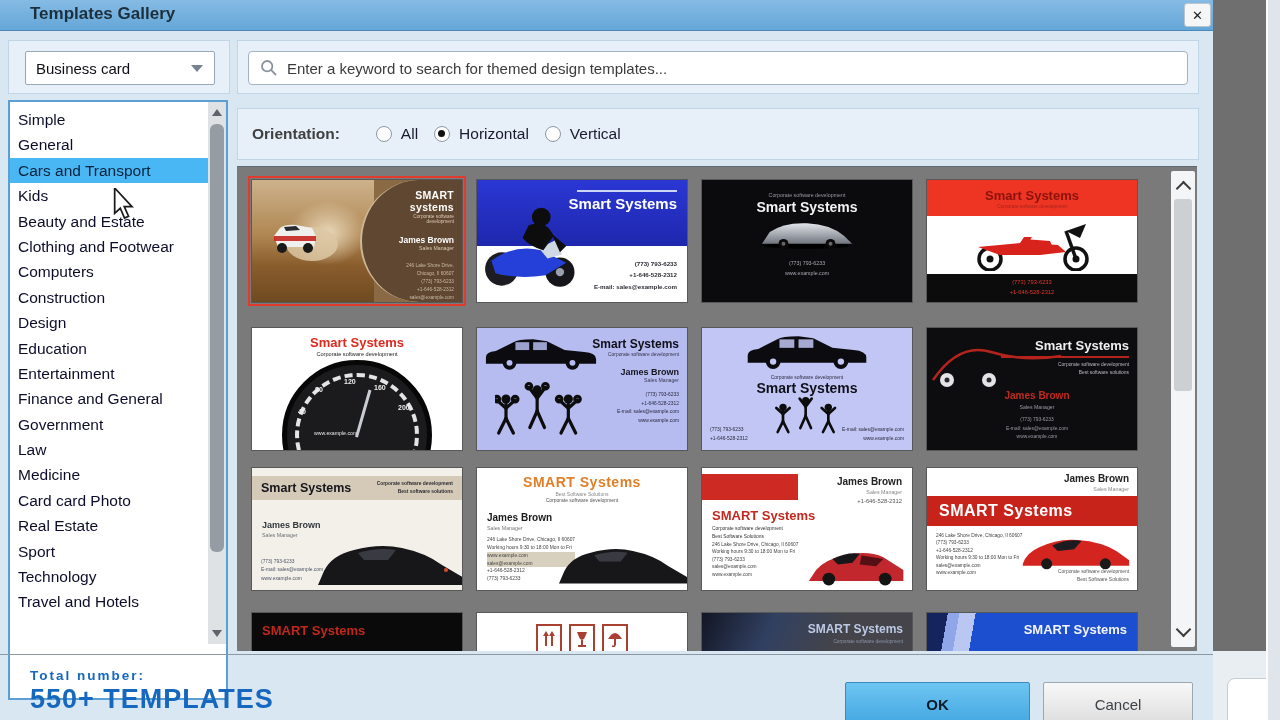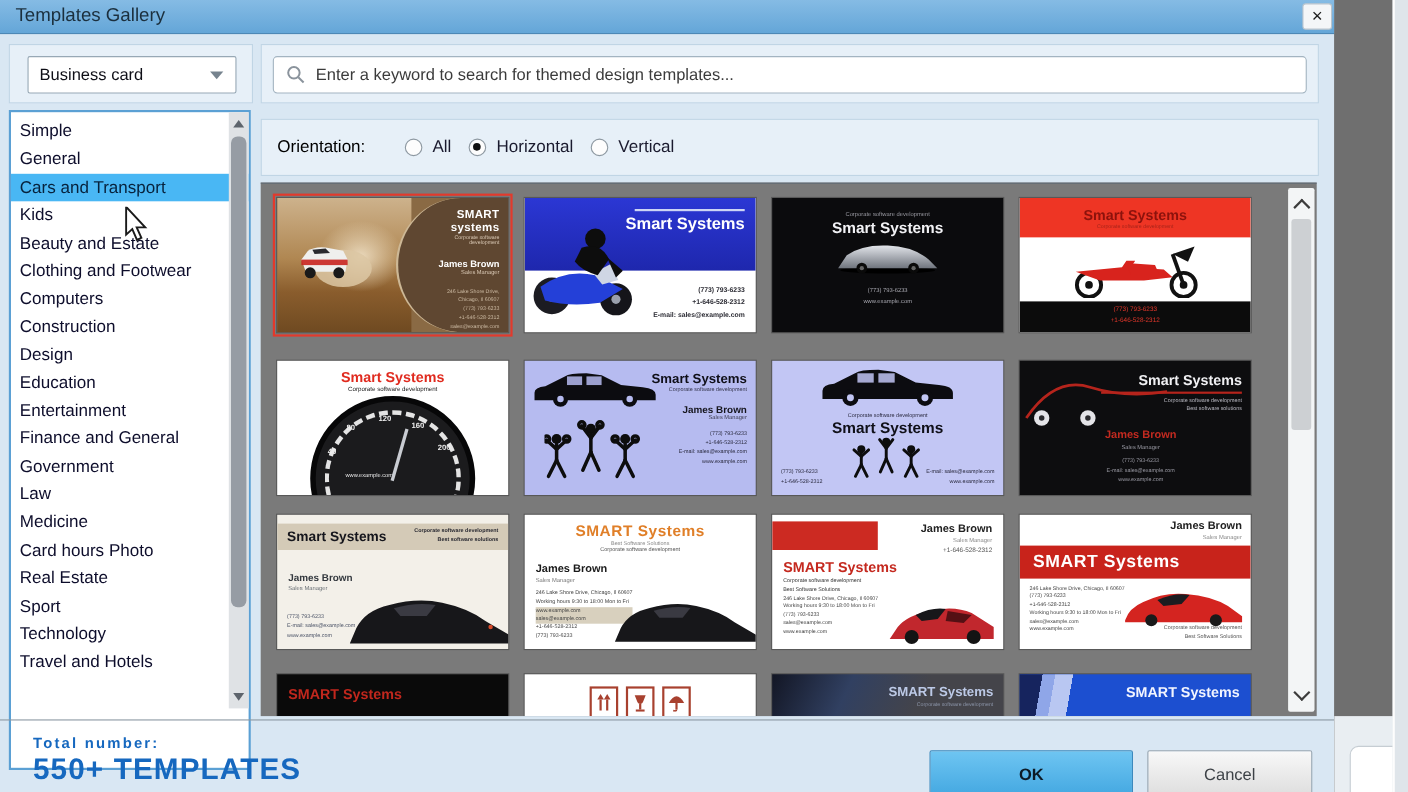--- a/index.html
+++ b/index.html
@@ -2,21 +2,21 @@
 <html><head>
 <meta charset="utf-8">
 <style>
   html,body{margin:0;padding:0;width:1280px;height:720px;overflow:hidden;
     font-family:"Liberation Sans",sans-serif;background:#6f6f6f;position:relative}
 
   
   .dialog{position:absolute;left:0;top:0;width:1213px;height:720px;background:#d9e7f3}
   .titlebar{position:absolute;left:0;top:0;width:1213px;height:30px;
     background:linear-gradient(#85bbe4,#64a6d8);border-bottom:1px solid #4d88b6}
-  .title{position:absolute;left:14px;top:4px;font-size:17px;font-weight:normal;color:#1b2f3d}
+  .title{position:absolute;left:30px;top:4px;font-size:17px;font-weight:bold;color:#1b2f3d}
   .close-btn{position:absolute;left:1184px;top:3px;width:25px;height:22px;background:#f4f6f8;
     border:1px solid #b9c4cd;border-radius:3px;display:flex;align-items:center;justify-content:center;
     font-family:"DejaVu Sans",sans-serif;font-size:13px;font-weight:bold;color:#1c1c1c;cursor:pointer}
 
   
   .panel{position:absolute;background:#e7f0f8;border:1px solid #c0d5e5}
   .doctype-panel{left:8px;top:40px;width:220px;height:52px}
   .select{position:absolute;left:16px;top:10px;width:188px;height:32px;background:#fff;
     border:1px solid #97a8b5;border-radius:2px;display:flex;align-items:center}
   .select .val{padding-left:10px;font-size:15px;color:#0e0e16}
@@ -39,21 +39,21 @@
   .cat-item.selected{background:#49b7f4;color:#07223c}
   .cat-scroll{position:absolute;right:0;top:0;width:18px;height:542px;background:#dfe2e5}
   .cat-scroll .thumb{position:absolute;left:2px;top:22px;width:14px;height:428px;background:#969ca4;border-radius:6px}
   .tri-up{position:absolute;left:4px;top:7px;width:0;height:0;border-left:5px solid transparent;
     border-right:5px solid transparent;border-bottom:7px solid #5d646c}
   .tri-dn{position:absolute;left:4px;bottom:7px;width:0;height:0;border-left:5px solid transparent;
     border-right:5px solid transparent;border-top:7px solid #5d646c}
 
   
   .orient-bar{left:237px;top:108px;width:960px;height:50px;display:flex;align-items:center}
-  .orient-label{margin-left:14px;font-size:15.5px;font-weight:normal;color:#000000}
+  .orient-label{margin-left:14px;font-size:15.5px;font-weight:bold;color:#404040}
   #radio-group{display:flex;align-items:center;margin-left:36px;gap:16px}
   .radio-opt{display:flex;align-items:center;gap:9px;cursor:pointer}
   .rb{width:16px;height:16px;border-radius:50%;background:#fdfdfd;border:1.5px solid #8e99a2;
     box-sizing:border-box;position:relative}
   .rb.on::after{content:"";position:absolute;left:3px;top:3px;width:7px;height:7px;border-radius:50%;background:#111}
   .rl{font-size:15.5px;color:#1a1a2e}
 
   
   .grid{position:absolute;left:237px;top:166px;width:960px;height:484px;background:#7a7a7a;
     border-top:1px solid #5f6a74;overflow:hidden}
@@ -258,21 +258,21 @@
         <li class="cat-item">Clothing and Footwear</li>
         <li class="cat-item">Computers</li>
         <li class="cat-item">Construction</li>
         <li class="cat-item">Design</li>
         <li class="cat-item">Education</li>
         <li class="cat-item">Entertainment</li>
         <li class="cat-item">Finance and General</li>
         <li class="cat-item">Government</li>
         <li class="cat-item">Law</li>
         <li class="cat-item">Medicine</li>
-        <li class="cat-item">Card hours Photo</li>
+        <li class="cat-item">Card card Photo</li>
         <li class="cat-item">Real Estate</li>
         <li class="cat-item">Sport</li>
         <li class="cat-item">Technology</li>
         <li class="cat-item">Travel and Hotels</li>
       </ul>
     <div class="cat-scroll">
       <span class="tri-up"></span>
       <div class="thumb"></div>
       <span class="tri-dn"></span>
     </div>

